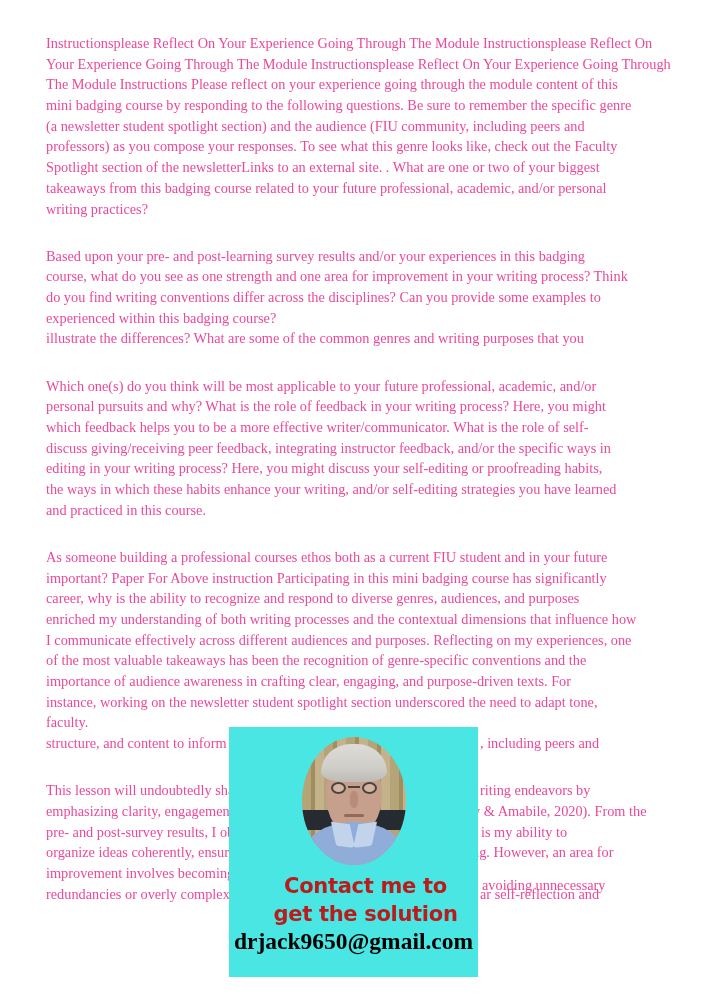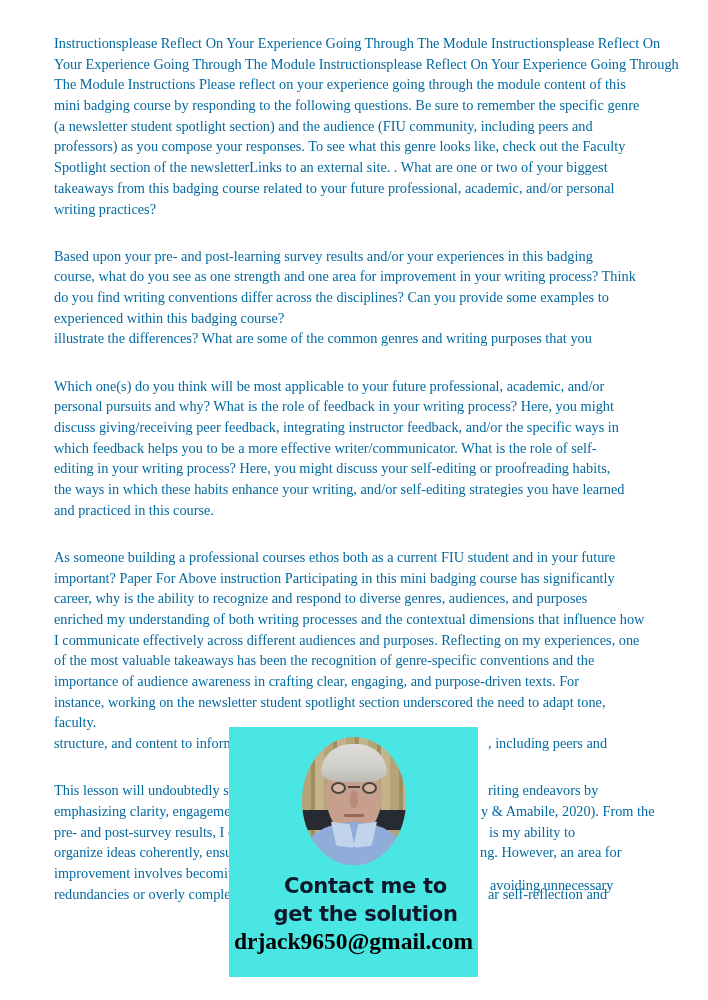--- a/index.html
+++ b/index.html
@@ -6,25 +6,25 @@
   body {
     width:708px; height:1000px;
     background:#ffffff;
     font-family:"Liberation Serif", serif;
     position:relative;
     overflow:hidden;
   }
   
   #doc {
     position:absolute;
-    left:54px; top:33px;
+    left:46px; top:33px;
     width:640px;
     font-size:14.3px;
     line-height:20.7px;
-    color:#0369a1;
+    color:#ec4899;
   }
   .para { margin:0 0 26.5px 0; }
   .line { white-space:nowrap; position:relative; height:20.7px; }
   .frag-right { position:absolute; top:0; white-space:nowrap; }
 
   
   #ad {
     position:absolute;
     left:229px; top:727px;
     width:249px; height:250px;
@@ -63,21 +63,21 @@
            background:#b78d7a; border-radius:40%; }
   .mouth { position:absolute; top:63px; left:50%; transform:translateX(-50%); width:20px; height:3px;
            background:#96685c; border-radius:2px; }
   .contact {
     margin-top:7px;
     font-family:"DejaVu Sans", sans-serif;
     font-weight:bold;
     font-size:21px;
     line-height:28px;
     letter-spacing:-0.3px;
-    color:#0f172a;
+    color:#b91c1c;
     padding-left:24px;
   }
   .email {
     font-family:"Liberation Serif", serif;
     font-weight:bold;
     font-size:23.5px;
     color:#000000;
   }
 </style>
 </head>
@@ -98,22 +98,22 @@
     <div class="para">
       <div class="line">Based upon your pre- and post-learning survey results and/or your experiences in this badging</div>
       <div class="line">course, what do you see as one strength and one area for improvement in your writing process? Think</div>
       <div class="line">do you find writing conventions differ across the disciplines? Can you provide some examples to</div>
       <div class="line">experienced within this badging course?</div>
       <div class="line">illustrate the differences? What are some of the common genres and writing purposes that you</div>
     </div>
     <div class="para">
       <div class="line">Which one(s) do you think will be most applicable to your future professional, academic, and/or</div>
       <div class="line">personal pursuits and why? What is the role of feedback in your writing process? Here, you might</div>
+      <div class="line">which feedback helps you to be a more effective writer/communicator. What is the role of self-</div>
       <div class="line">discuss giving/receiving peer feedback, integrating instructor feedback, and/or the specific ways in</div>
-      <div class="line">which feedback helps you to be a more effective writer/communicator. What is the role of self-</div>
       <div class="line">editing in your writing process? Here, you might discuss your self-editing or proofreading habits,</div>
       <div class="line">the ways in which these habits enhance your writing, and/or self-editing strategies you have learned</div>
       <div class="line">and practiced in this course.</div>
     </div>
     <div class="para">
       <div class="line">As someone building a professional courses ethos both as a current FIU student and in your future</div>
       <div class="line">important? Paper For Above instruction Participating in this mini badging course has significantly</div>
       <div class="line">career, why is the ability to recognize and respond to diverse genres, audiences, and purposes</div>
       <div class="line">enriched my understanding of both writing processes and the contextual dimensions that influence how</div>
       <div class="line">I communicate effectively across different audiences and purposes. Reflecting on my experiences, one</div>

